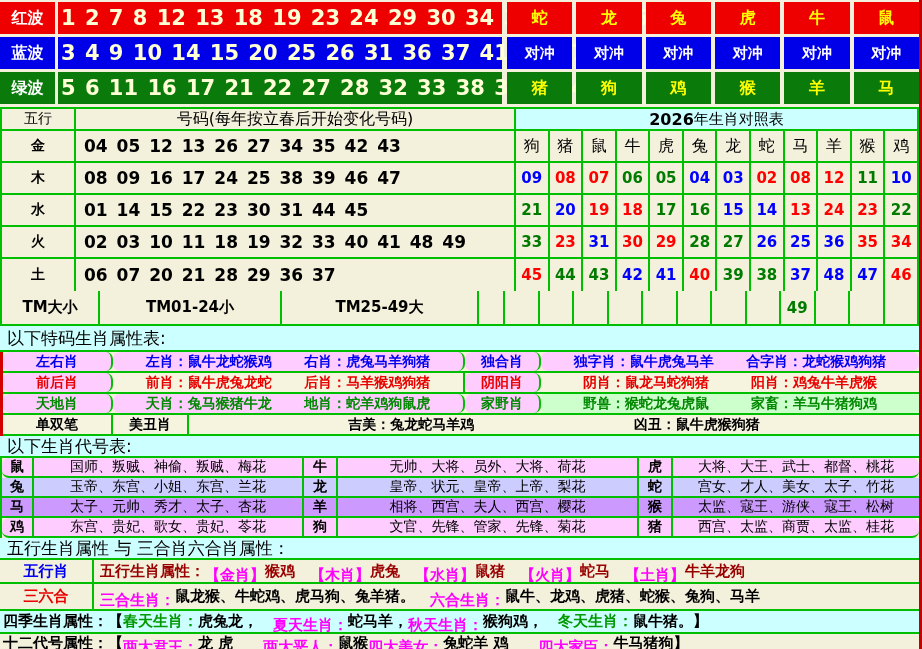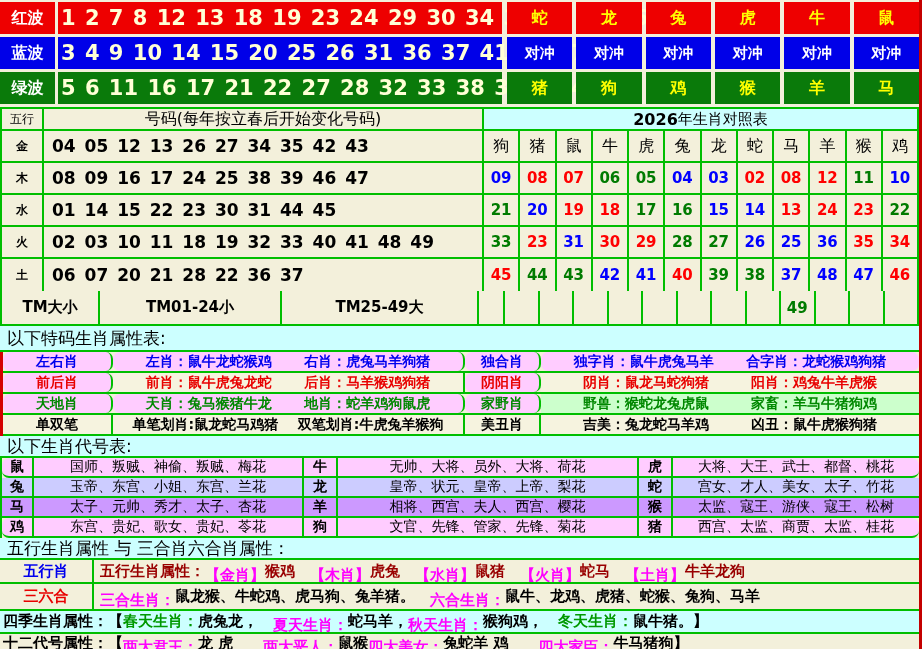--- a/index.html
+++ b/index.html
@@ -16,21 +16,21 @@
   .wave-blue .wave-label,.wave-blue .wave-numbers,.wave-blue .wave-zcell{background:#0000E8;}
   .wave-green .wave-label,.wave-green .wave-numbers,.wave-green .wave-zcell{background:#0A7A0A;}
   .wave-blue .wave-zcell{color:#FFFFFF;font-size:15px;}
   
   .main-table{border:2px solid #00BE00;box-sizing:border-box;}
   .mt-row{display:flex;border-bottom:2px solid #00BE00;box-sizing:border-box;}
   .mt-row:last-child{border-bottom:none;}
   .mc{border-right:2px solid #00BE00;box-sizing:border-box;display:flex;align-items:center;justify-content:center;}
   .mt-header{height:22px;}
   .mt-erow{height:32px;}
-  .lbl-col{width:42px;font-weight:bold;font-size:12px;}
+  .lbl-col{width:74px;font-weight:bold;font-size:14px;}
   .mt-header .lbl-col{font-weight:normal;}
   .num-col{width:440px;justify-content:flex-start;padding-left:8px;font-weight:bold;font-size:17px;word-spacing:3px;white-space:nowrap;}
   .mt-header .num-col{justify-content:center;font-weight:normal;font-size:16px;padding-left:0;word-spacing:0;}
   .right-title{flex:1;background:#CCFFFF;font-size:15px;border-right:none;}
   .right-title b{font-size:16px;}
   .zcells{flex:1;display:flex;}
   .zc{flex:1;border-right:2px solid #00BE00;box-sizing:border-box;display:flex;align-items:center;justify-content:center;font-size:15px;font-weight:bold;}
   .zc:last-child{border-right:none;}
   .zc-head{font-weight:normal;font-size:16px;color:#000;}
   .tm-row{height:33px;font-weight:bold;font-size:15px;}
@@ -191,21 +191,21 @@
             <div class="zc nc-g">27</div>
             <div class="zc nc-b">26</div>
             <div class="zc nc-b">25</div>
             <div class="zc nc-b">36</div>
             <div class="zc nc-r">35</div>
             <div class="zc nc-r">34</div>
           </div>
         </div>
         <div class="mt-row mt-erow">
           <div class="mc lbl-col">土</div>
-          <div class="mc num-col">06 07 20 21 28 22 36 37</div>
+          <div class="mc num-col">06 07 20 21 28 29 36 37</div>
           <div class="zcells">
             <div class="zc nc-r">45</div>
             <div class="zc nc-g">44</div>
             <div class="zc nc-g">43</div>
             <div class="zc nc-b">42</div>
             <div class="zc nc-b">41</div>
             <div class="zc nc-r">40</div>
             <div class="zc nc-g">39</div>
             <div class="zc nc-g">38</div>
             <div class="zc nc-b">37</div>
@@ -270,24 +270,20 @@
           <div>地肖：蛇羊鸡狗鼠虎</div>
         </div>
         <div class="a-cell a-l2 bg-pink">家野肖</div>
         <div class="a-c2 bg-palegreen">
           <div>野兽：猴蛇龙兔虎鼠</div>
           <div>家畜：羊马牛猪狗鸡</div>
         </div>
       </div>
       <div class="attr-row tc-black">
         <div class="a-cell a-l1 bg-cream">单双笔</div>
-        <div class="a-cell a-c1 bg-cream">
-          <div>单笔划肖:鼠龙蛇马鸡猪</div>
-          <div>双笔划肖:牛虎兔羊猴狗</div>
-        </div>
         <div class="a-cell a-l2 bg-cream">美丑肖</div>
         <div class="a-c2 bg-cream">
           <div>吉美：兔龙蛇马羊鸡</div>
           <div>凶丑：鼠牛虎猴狗猪</div>
         </div>
       </div>
     </div>
 
   <div class="band band2">以下生肖代号表:</div>
   <div class="code-table">

